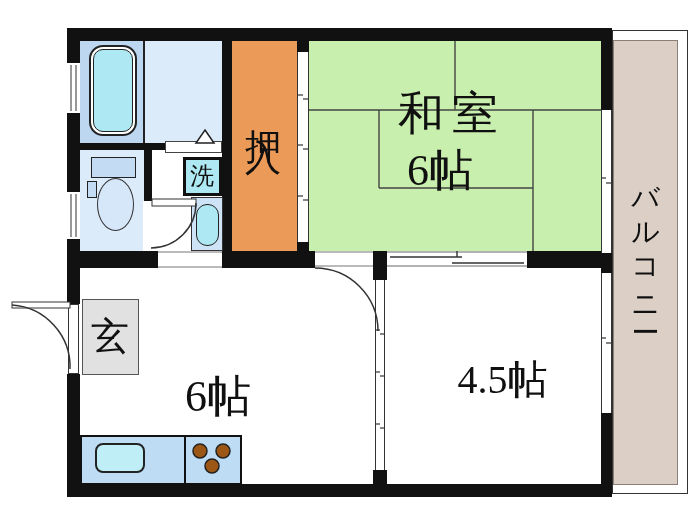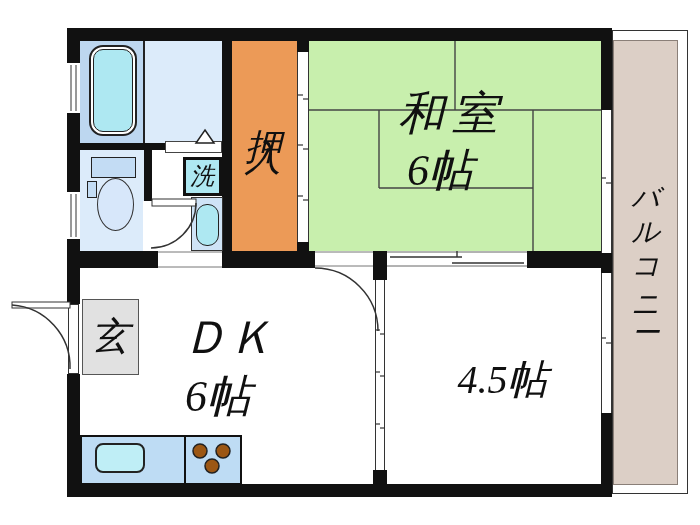--- a/index.html
+++ b/index.html
@@ -1,17 +1,17 @@
 <!DOCTYPE html>
 <html><head>
 <meta charset="utf-8">
 <style>
   html,body{margin:0;padding:0;background:#fff;}
   #plan{position:relative;width:700px;height:525px;background:#ffffff;overflow:hidden;
-        font-family:"Liberation Serif","DejaVu Serif",serif;font-style:italic;}
+        font-family:"Liberation Serif","DejaVu Serif",serif;}
   .wall{position:absolute;background:#111;z-index:10;}
   .room{position:absolute;z-index:1;}
   .open{position:absolute;background:#fff;z-index:20;}
   .fix{position:absolute;z-index:15;box-sizing:border-box;}
   .lbl{position:absolute;z-index:60;color:#101010;line-height:1;white-space:nowrap;}
   .vert{writing-mode:vertical-rl;text-orientation:upright;}
   .ctr{text-align:center;}
   svg.ovl{position:absolute;left:0;top:0;z-index:40;pointer-events:none;}
 </style>
 </head>
@@ -146,21 +146,20 @@
     <g fill="#9c5714" stroke="#222" stroke-width="1.5">
       <circle cx="200" cy="451" r="7"></circle>
       <circle cx="223" cy="451" r="7"></circle>
       <circle cx="212" cy="466" r="7"></circle>
     </g>
   </svg>
 
   <div class="lbl ctr" style="left:352px;top:91px;width:200px;font-size:46px;letter-spacing:8px;">和室</div>
   <div class="lbl ctr" style="left:340px;top:149px;width:200px;font-size:44px;">6帖</div>
 
-  <div class="lbl ctr" style="left:148px;top:315px;width:160px;font-size:46px;">ＤＫ</div>
   <div class="lbl ctr" style="left:138px;top:375px;width:160px;font-size:44px;">6帖</div>
 
   <div class="lbl ctr" style="left:420px;top:360px;width:165px;font-size:40px;">4.5帖</div>
 
   <div class="lbl vert" style="left:245px;top:101px;font-size:36px;letter-spacing:8px;">押入</div>
 
   <div class="lbl" style="left:91px;top:317px;font-size:38px;">玄</div>
 
   <div class="lbl" style="left:190px;top:164px;font-size:24px;">洗</div>
 

